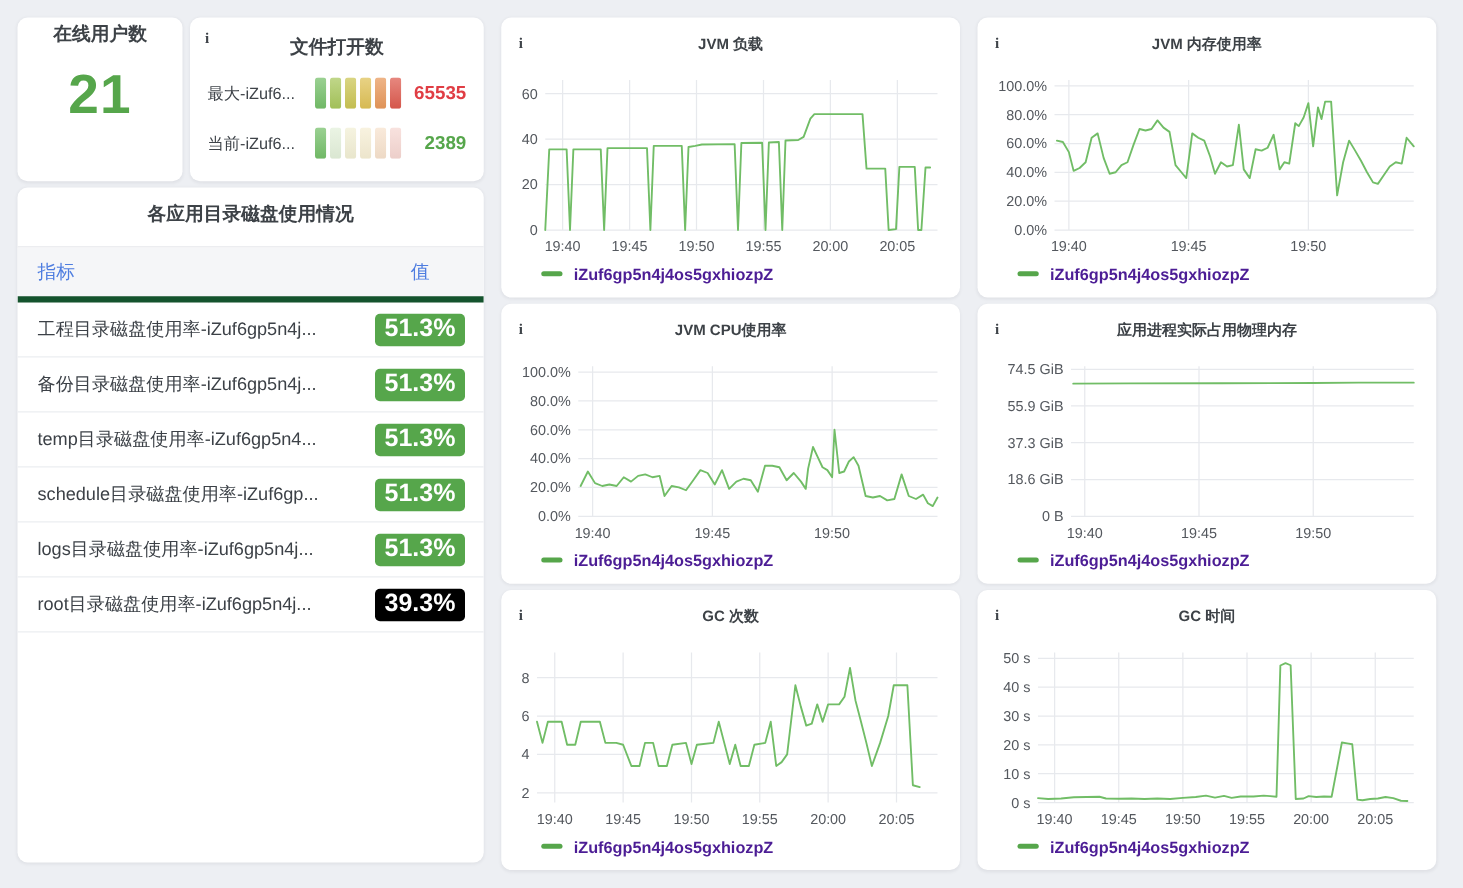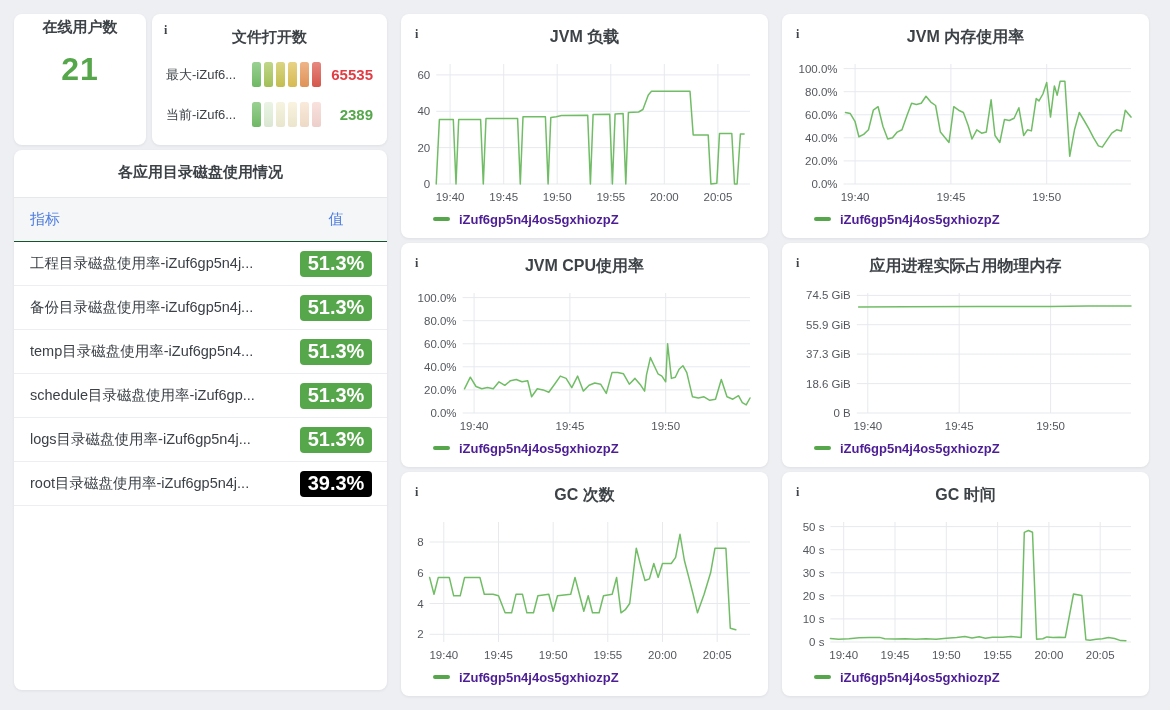--- a/index.html
+++ b/index.html
@@ -5,46 +5,46 @@
   * { margin:0; padding:0; box-sizing:border-box; }
   html,body { width:1170px; height:710px; background:#edeff3; font-family:"Liberation Sans",sans-serif; color:#3c4147; }
   .dashboard { display:grid; grid-template-columns:373px 367px 367px; column-gap:14px; padding:14px; }
   .col { display:flex; flex-direction:column; gap:5px; }
   .panel { background:#fff; border-radius:8px; box-shadow:0 1px 3px rgba(24,33,47,.07); position:relative; }
 
   
   .row-top { display:grid; grid-template-columns:132px 1fr; gap:6px; height:131px; }
   .online-card { padding-top:4px; text-align:center; }
   .card-title { font-size:15px; font-weight:700; color:#3d4247; }
-  .big-number { margin-top:14px; font-size:32px; font-weight:700; letter-spacing:1px; }
+  .big-number { margin-top:14px; font-size:44px; font-weight:700; letter-spacing:1px; }
 
   .fileopen-card { padding:14px 14px 10px; }
   .fileopen-card .card-title { text-align:center; }
   .info-icon { position:absolute; top:10px; left:12px; font-size:12px; font-weight:700; color:#3f444a; font-family:"Liberation Serif",serif; cursor:pointer; line-height:1; }
   .gauge-row { display:flex; align-items:center; margin-top:15px; }
   .gauge-label { width:84px; font-size:13px; color:#3e4349; white-space:nowrap; overflow:hidden; }
   .gauge-cells { display:flex; gap:3px; margin-left:2px; }
   .gauge-cell { width:9px; height:25px; border-radius:2.5px; background-image:linear-gradient(to bottom, rgba(255,255,255,.28), rgba(0,0,0,.04)); }
   .gauge-value { margin-left:auto; font-size:15px; font-weight:600; }
 
   
   .table-panel { height:540px; overflow:hidden; }
   .table-title { height:48px; line-height:44px; text-align:center; font-size:15px; font-weight:700; color:#3d4247; border-bottom:1px solid #e6e8ec; }
-  .table-header { height:44px; display:flex; align-items:center; background:#f5f6f8; border-bottom:1px solid #14532d; padding:0 15px 0 16px; font-size:15px; color:#4e7de0; }
+  .table-header { height:44px; display:flex; align-items:center; background:#f5f6f8; border-bottom:5px solid #14532d; padding:0 15px 0 16px; font-size:15px; color:#4e7de0; }
   .table-header .col-metric { flex:1; cursor:pointer; }
   .table-header .col-value { width:72px; text-align:center; cursor:pointer; }
   .table-row { height:44px; display:flex; align-items:center; border-bottom:1px solid #eceef1; padding:0 15px 0 16px; }
   .cell-metric { flex:1; font-size:14.5px; color:#3c4147; white-space:nowrap; overflow:hidden; }
   .cell-badge { width:72px; height:26px; border-radius:4px; color:#fff; font-size:20px; font-weight:600; display:flex; align-items:center; justify-content:center; }
 
   
   .chart-panel { height:224px; padding:10px 12px 10px; }
   .chart-header { position:relative; height:32px; }
   .chart-header .info-icon { top:4px; left:2px; }
-  .chart-title { text-align:center; font-size:16px; font-weight:700; color:#3d4247; padding-top:3px; cursor:pointer; }
+  .chart-title { text-align:center; font-size:12px; font-weight:700; color:#3d4247; padding-top:3px; cursor:pointer; }
   svg.chart { display:block; }
   svg.chart text.tick { font-size:11.5px; fill:#54585e; font-family:"Liberation Sans",sans-serif; }
   .legend { display:flex; align-items:center; gap:9px; padding-left:20px; margin-top:3px; height:20px; }
   .legend-swatch { width:17px; height:4px; border-radius:2px; }
   .legend-label { font-size:13px; color:#4c1d95; cursor:pointer;font-weight:bold; }
 </style>
 </head>
 <body>
 
 <div class="dashboard">

